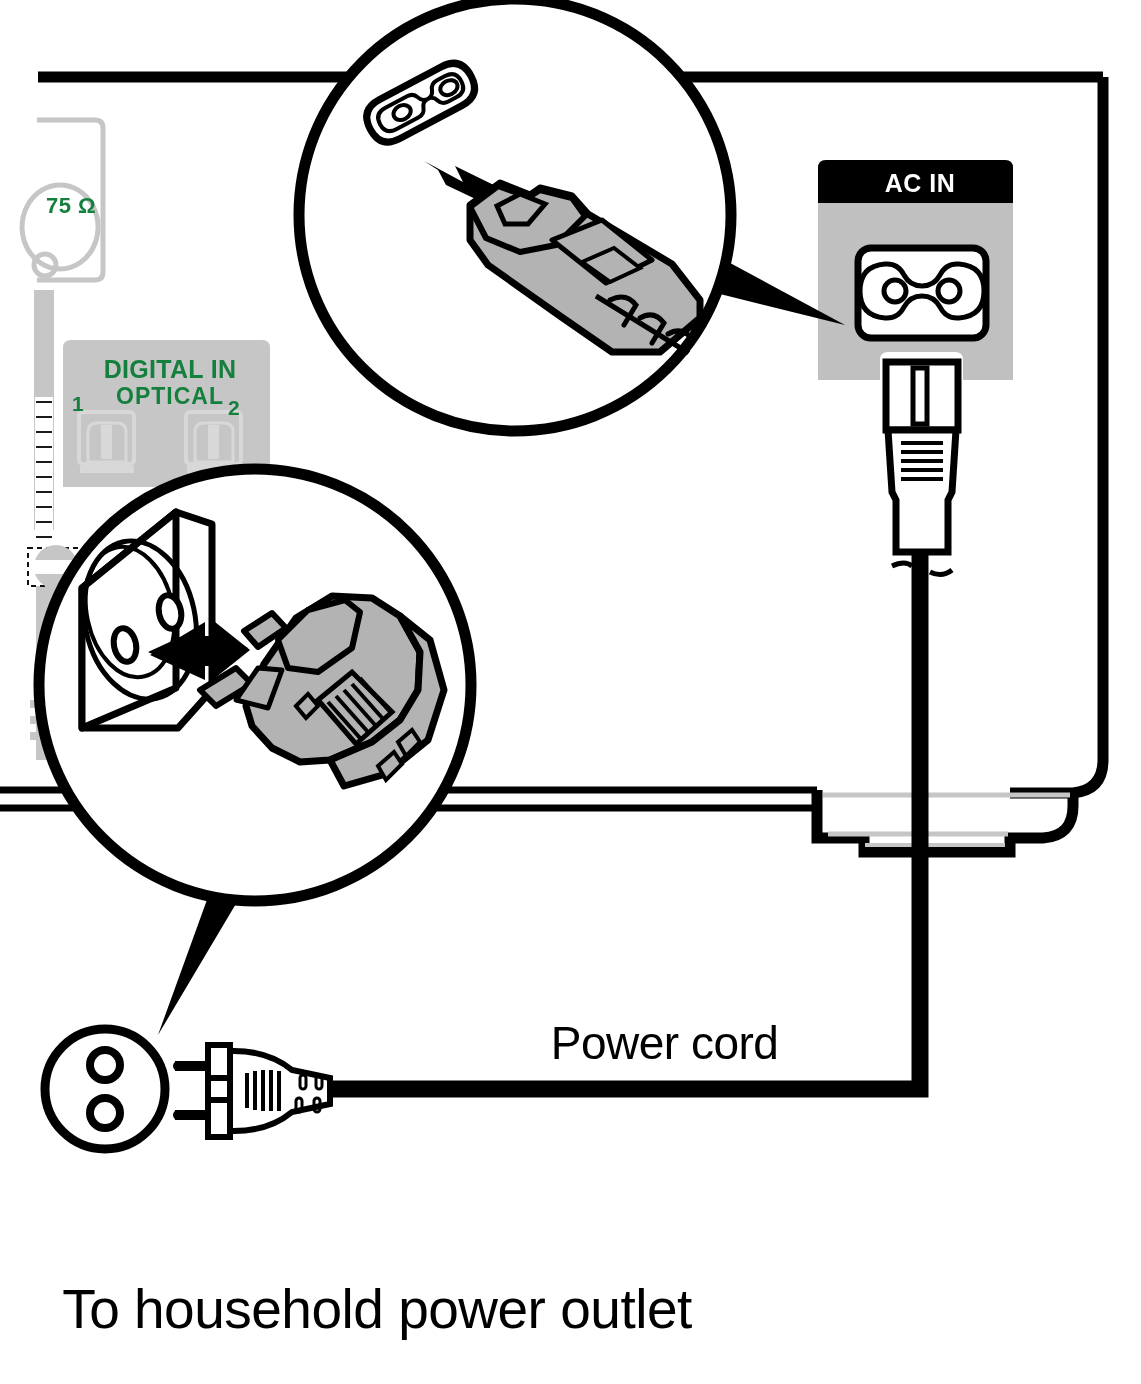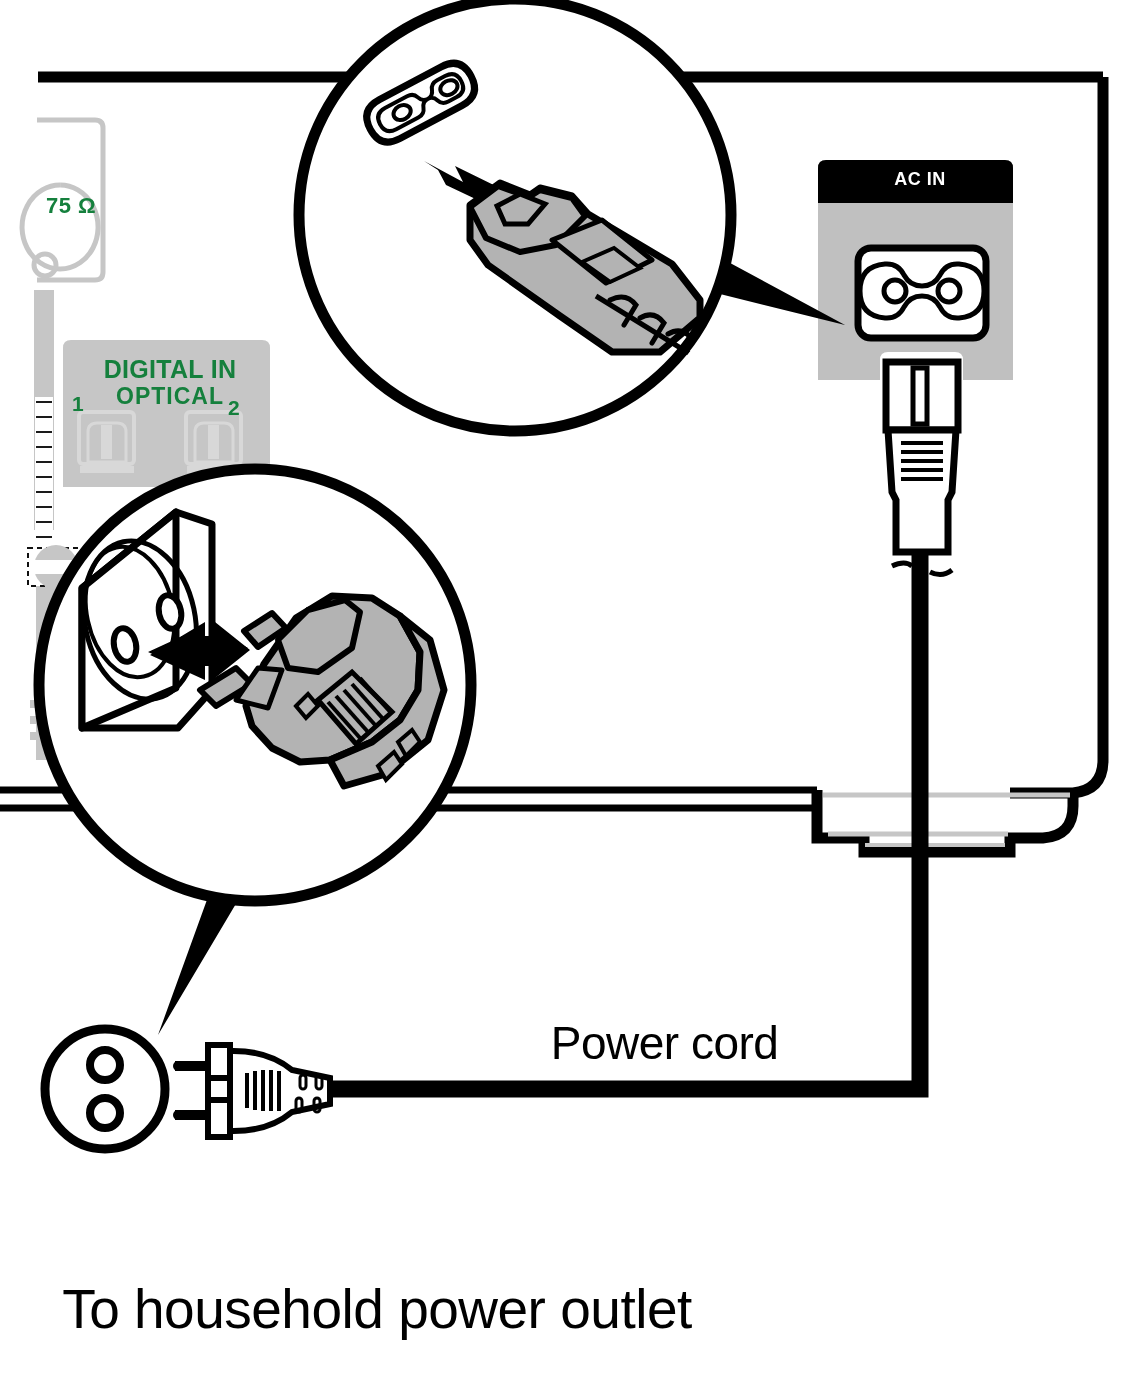--- a/index.html
+++ b/index.html
@@ -48,21 +48,21 @@
     font-size: 55px;
     line-height: 66px;
     letter-spacing: -0.5px;
   }
   #ac-in-label {
     left: 820px;
     top: 169px;
     width: 200px;
     text-align: center;
     color: #ffffff;
-    font-size: 18px;
+    font-size: 25px;
     font-weight: bold;
     letter-spacing: 0.5px;
   }
   .panel-txt {
     color: #15803d;
     font-weight: bold;
   }
   #digital-in-label {
     left: 70px;
     top: 355px;

